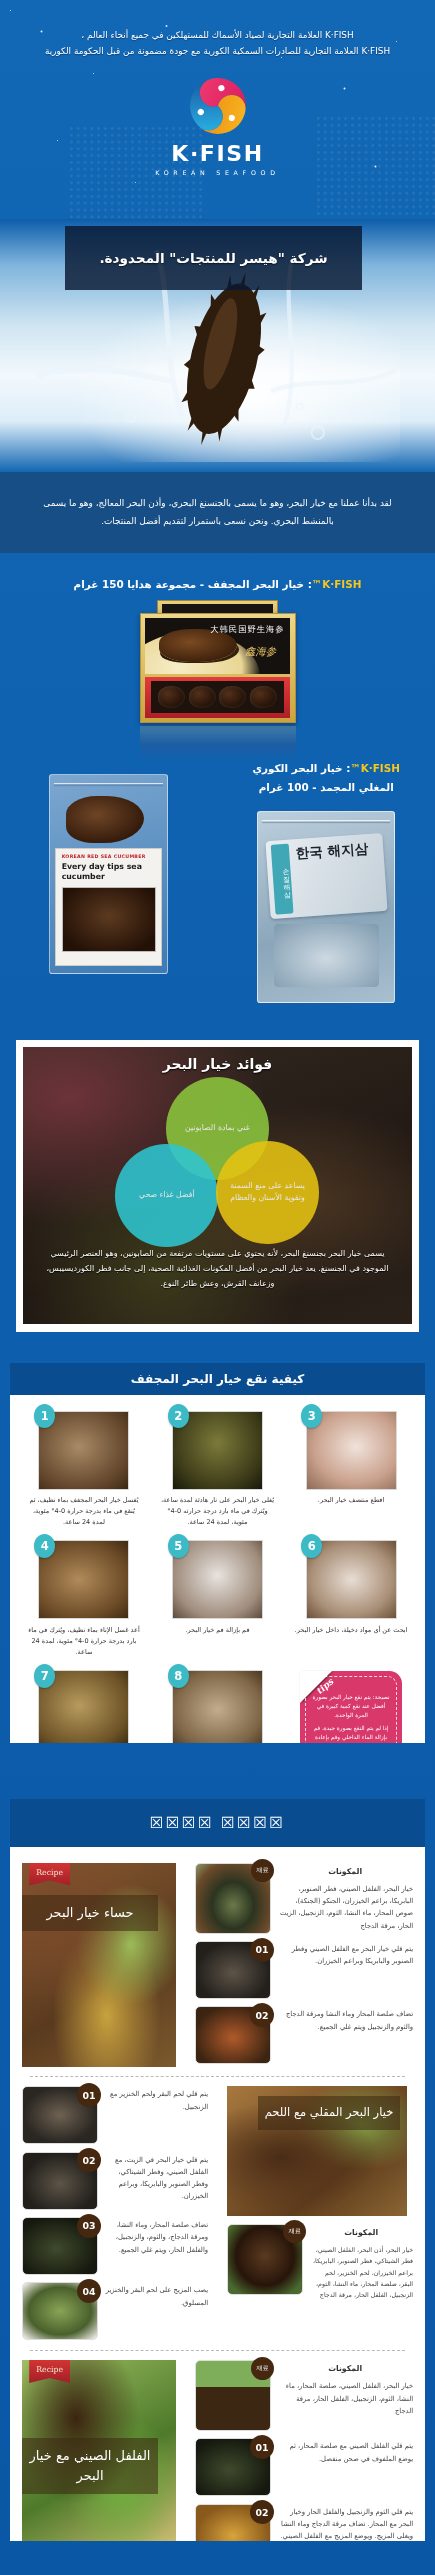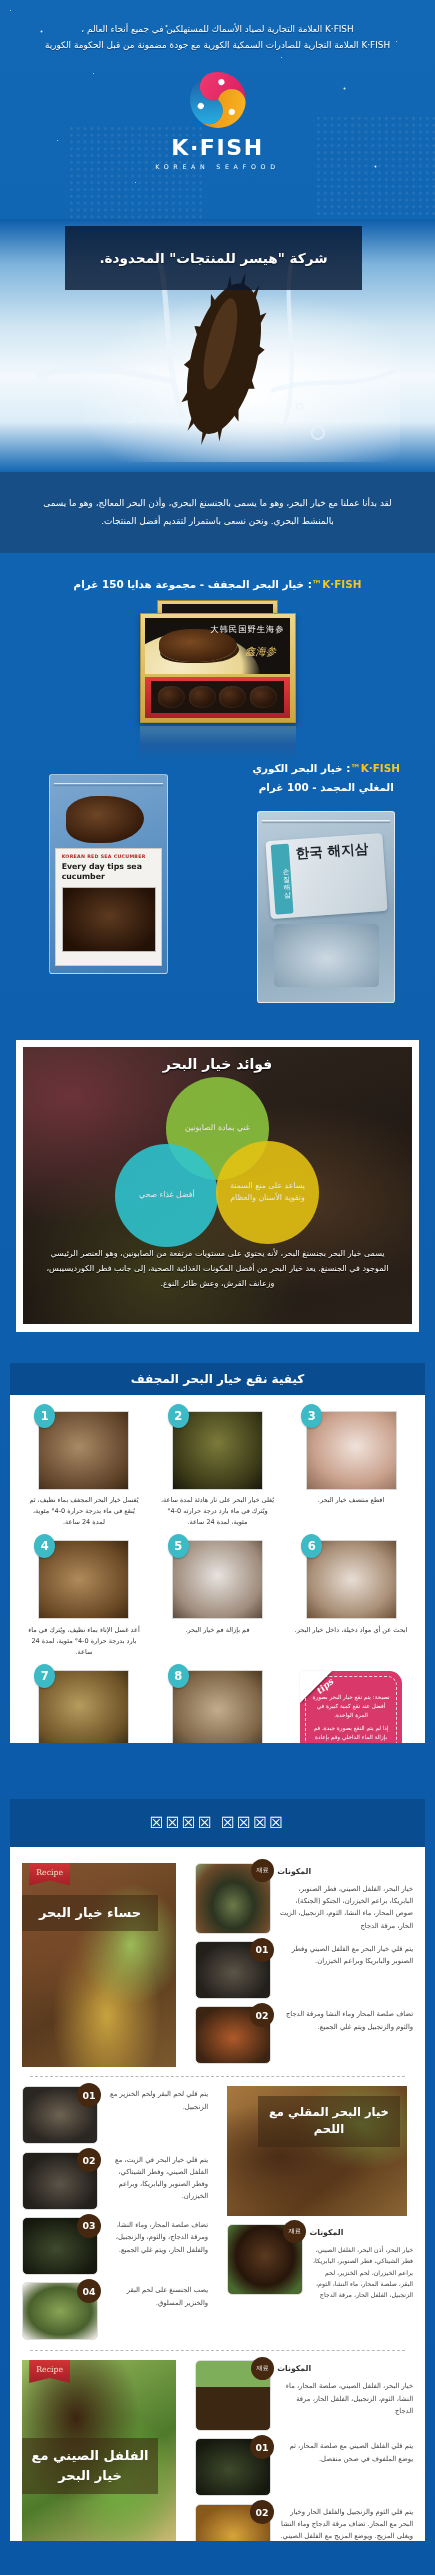--- a/index.html
+++ b/index.html
@@ -12,21 +12,21 @@
   
   .dotpatch{position:absolute;background-image:radial-gradient(rgba(255,255,255,.16) 1.1px,transparent 1.5px);
     background-size:6.8px 6.8px;opacity:.55;pointer-events:none;}
   .stars{position:absolute;width:1px;height:1px;border-radius:50%;background:#fff;opacity:.9;
     box-shadow:31px 21px 0 0.5px #fff,83px 63px 0 0 #fff,156px 15.6px 0 0.5px #eef,271px 47px 0 0 #fff,
       334px 78px 0 0.5px #fff,386px 31px 0 0 #fff,47px 130px 0 0 #fff,365px 156px 0 0.5px #fff,
       125px 172px 0 0 #fff,224px 219px 0 0.5px #fff,21px 250px 0 0 #fff,407px 240px 0 0 #fff;}
 
   
   .sec-top{position:relative;height:219px;}
-  .hdr-text{position:relative;padding-top:21px;text-align:center;color:#fff;font-size:8.9px;line-height:1.85;
+  .hdr-text{position:relative;padding-top:27px;text-align:center;color:#fff;font-size:8.9px;line-height:1.85;
     text-shadow:0 0.5px 1px rgba(0,0,40,.4);}
   .logo-wrap{position:relative;margin-top:13.6px;text-align:center;}
   .logo-name{color:#fff;font-size:22px;font-weight:bold;letter-spacing:1.6px;margin-top:1px;}
   .logo-sub{color:#fff;font-size:6.3px;letter-spacing:4.7px;margin-top:3.1px;}
 
   
   .sec-hero{position:relative;height:253px;overflow:hidden;
     background:linear-gradient(180deg,#0d5dab 0%,#7fb4dc 18%,#cfe5f2 42%,#f3f9fd 62%,#dcedf8 80%,#1166b2 100%);}
   .hero-glow{position:absolute;left:18%;right:8%;top:30%;bottom:4%;
     background:radial-gradient(ellipse at 55% 60%,rgba(255,255,255,.95) 0%,rgba(255,255,255,.35) 45%,transparent 72%);}
@@ -162,40 +162,40 @@
       radial-gradient(ellipse at 75% 30%,#7f9b45,transparent 35%),
       linear-gradient(140deg,#a8793f,#5f3c1c 65%,#8a6534);}
   .rb-3{width:154px;height:194px;background:
       radial-gradient(ellipse at 35% 30%,#3c2410,transparent 45%),
       radial-gradient(ellipse at 65% 65%,#6fae3e,transparent 40%),
       linear-gradient(150deg,#9fbf63,#4e7a2a 55%,#d8c27a);}
   .ribbon{position:absolute;top:0;left:7.3px;width:41px;height:23px;background:linear-gradient(180deg,#d23434,#a31f27);
     color:#f5e9d2;font-family:"DejaVu Serif",serif;font-size:7.8px;text-align:center;line-height:20px;
     clip-path:polygon(0 0,100% 0,100% 100%,50% 78%,0 100%);}
   .r-overlay{position:absolute;left:0;right:17.7px;top:32px;background:rgba(60,40,18,.55);
-    color:#fff;font-size:13px;font-weight:bold;text-align:center;padding:8.3px 4.2px;line-height:1.5;}
+    color:#fff;font-size:13px;font-weight:normal;text-align:center;padding:8.3px 4.2px;line-height:1.5;}
   .r-col{flex:1;display:flex;flex-direction:column;gap:7.3px;}
   .ing-row,.step-row{display:flex;gap:6.3px;align-items:flex-start;}
   .r-photo{position:relative;flex:0 0 74px;height:69px;border-radius:5.2px;border:0.5px solid #ddd;}
   .rp-short{height:56px;}
   .rp-ing1{background:radial-gradient(ellipse at 50% 60%,#6a7a4a,#2c3420 40%,#6b4a2a 75%,#8a9a6a);}
   .rp-ing2{background:radial-gradient(ellipse at 50% 45%,#5a3a20,#27150a 55%,#4a6a30 85%);}
   .rp-ing3{background:linear-gradient(180deg,#7fae5a 0 38%,#3c2812 38% 100%);}
   .rp-s1{background:radial-gradient(ellipse at 50% 55%,#5c5448,#23201c 70%);}
   .rp-s2{background:radial-gradient(ellipse at 50% 55%,#b05a2a,#3c2412 75%);}
   .rp-s3{background:radial-gradient(ellipse at 50% 50%,#6e6252,#2a2622 70%);}
   .rp-s4{background:radial-gradient(ellipse at 50% 50%,#8aa455,#49602c 60%,#e8e4de 95%);}
   .rp-s5{background:radial-gradient(ellipse at 45% 55%,#3f4a2c,#15180e 75%);}
   .rp-s6{background:radial-gradient(ellipse at 50% 55%,#d8a43c,#8a5a1c 70%);}
   .badge-ing{position:absolute;top:-4.2px;right:-4.2px;width:23px;height:23px;border-radius:50%;background:#45280f;
     color:#fff;font-size:6.3px;display:flex;align-items:center;justify-content:center;}
   .badge-num{position:absolute;top:-4.2px;right:-4.2px;width:24px;height:24px;border-radius:50%;background:#45280f;
     color:#fff;font-size:9.4px;font-weight:bold;display:flex;align-items:center;justify-content:center;}
   .r-text{flex:1;font-size:6.8px;color:#444;line-height:1.8;text-align:right;padding-top:2.1px;}
-  .ing-head{font-size:7.8px;color:#333;font-weight:bold;margin-bottom:4.2px;text-align:left;}
+  .ing-head{font-size:7.8px;color:#333;font-weight:bold;margin-bottom:4.2px;text-align:center;}
   .r-sep{border-top:1px dashed #b9b9b9;margin:9.4px 8.3px;}
 
   .footer{height:34px;}
 </style>
 </head>
 <body>
 
 <div class="page">
 
   <div class="sec-top">
@@ -473,21 +473,21 @@
         <div class="step-row">
           <div class="r-photo rp-short rp-s5">
             <div class="badge-num">03</div>
           </div>
           <div class="r-text ar">تضاف صلصة المحار، وماء النشا، ومرقة الدجاج، والثوم، والزنجبيل، والفلفل الحار، ويتم غلي الجميع.</div>
         </div>
         <div class="step-row">
           <div class="r-photo rp-short rp-s4">
             <div class="badge-num">04</div>
           </div>
-          <div class="r-text ar">يصب الجنسنغ على لحم البقر والخنزير المسلوق.</div>
+          <div class="r-text ar">يصب المزيج على لحم البقر والخنزير المسلوق.</div>
         </div>
       </div>
       <div class="r-col" style="flex:0 0 186px;">
         <div class="r-big rb-2">
           <div class="r-overlay ar" style="top:9.4px;right:7.3px;left:31px;font-size:11.5px;">خيار البحر المقلي مع اللحم</div>
         </div>
         <div class="ing-row">
           <div class="r-photo rp-ing2">
             <div class="badge-ing ltr">재료</div>
           </div>

